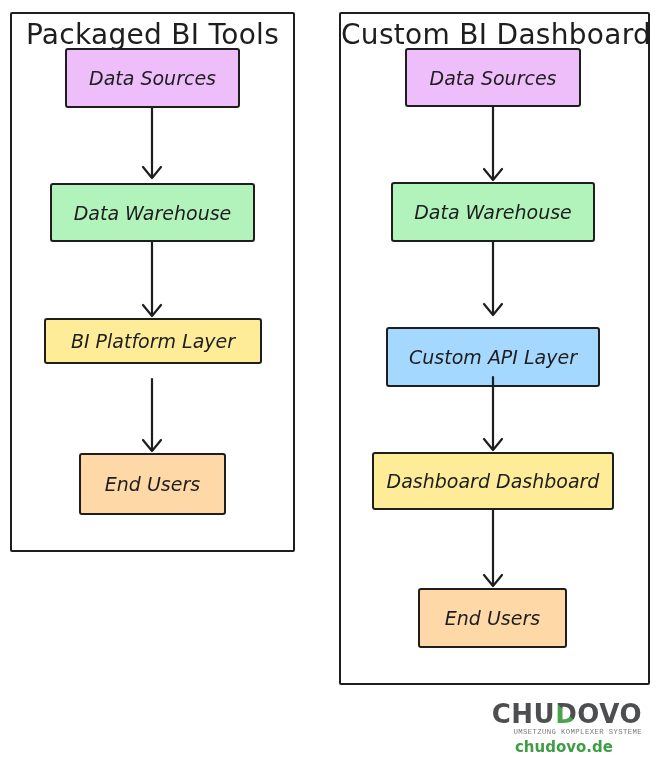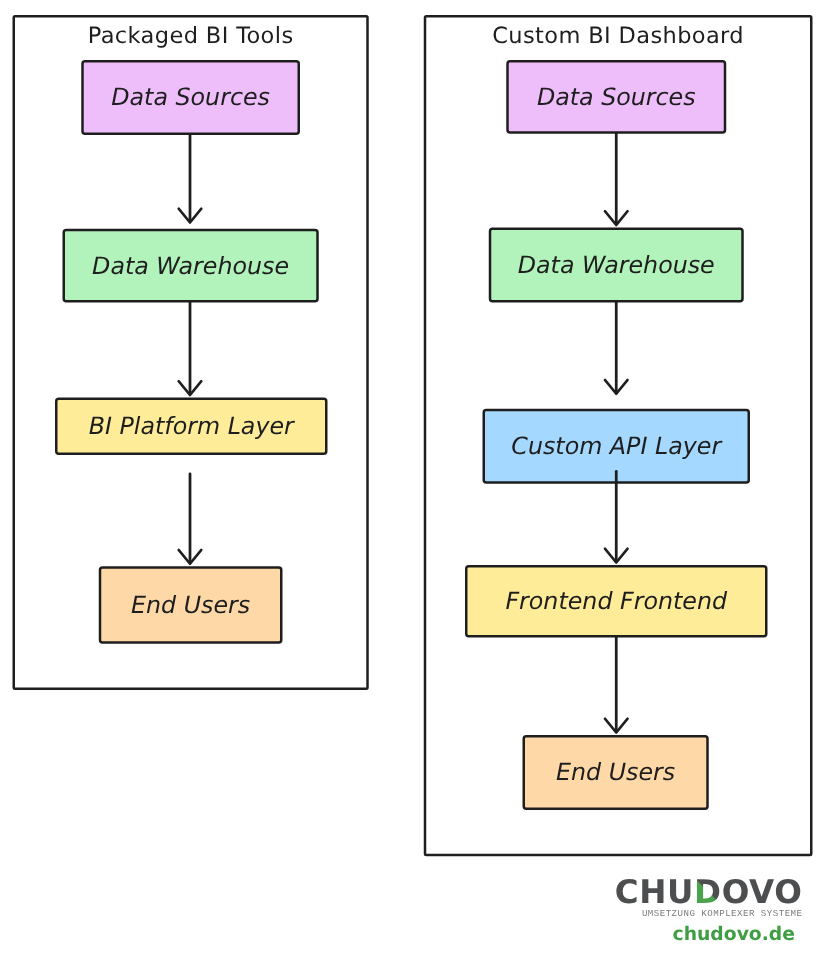--- a/index.html
+++ b/index.html
@@ -19,21 +19,21 @@
     background: #ffffff;
     box-sizing: border-box;
   }
   #panel-left  { left: 10px;  top: 12px; width: 285px; height: 540px; }
   #panel-right { left: 339px; top: 12px; width: 311px; height: 673px; }
 
   .panel-title {
     position: absolute;
     top: 4px; left: 0; right: 0;
     text-align: center;
-    font-size: 18px;
+    font-size: 28px;
     letter-spacing: 0.3px;
     color: #1e1e1e;
     white-space: nowrap;
   }
 
   .node {
     position: absolute;
     border: 2px solid #1e1e1e;
     border-radius: 3px;
     box-sizing: border-box;
@@ -82,21 +82,21 @@
     line-height: 1;
     letter-spacing: 0.38px;
     color: #7b7c7e;
     white-space: nowrap;
     font-family: Liberation Mono, monospace;
   }
   .brand-site {
     display: block;
     margin-top: 4px;
     margin-right: 6px;
-    text-align: right;
+    text-align: center;
     font-size: 15px;
     font-weight: bold;
     color: #3f9e43;
     text-decoration: none;
     line-height: 1;
   }
 </style>
 </head>
 <body>
 
@@ -173,21 +173,21 @@
     </div>
 
     <div class="arrow" style="left:139px; top:362px;">
       <svg width="26" height="77">
           <line x1="13" y1="1" x2="13" y2="73"></line>
           <polyline points="4,63 13,74 22,63"></polyline>
         </svg>
     </div>
 
     <div class="node" style="left: 31px; top: 438px; width: 242px; height: 58px; background-color: rgb(255, 236, 153);">
-      <span>Frontend Frontend</span>
+      <span>Dashboard Dashboard</span>
     </div>
 
     <div class="arrow" style="left:139px; top:495px;">
       <svg width="26" height="80">
           <line x1="13" y1="1" x2="13" y2="76"></line>
           <polyline points="4,66 13,77 22,66"></polyline>
         </svg>
     </div>
 
     <div class="node" style="left: 77px; top: 574px; width: 149px; height: 60px; background-color: rgb(255, 216, 168);">

